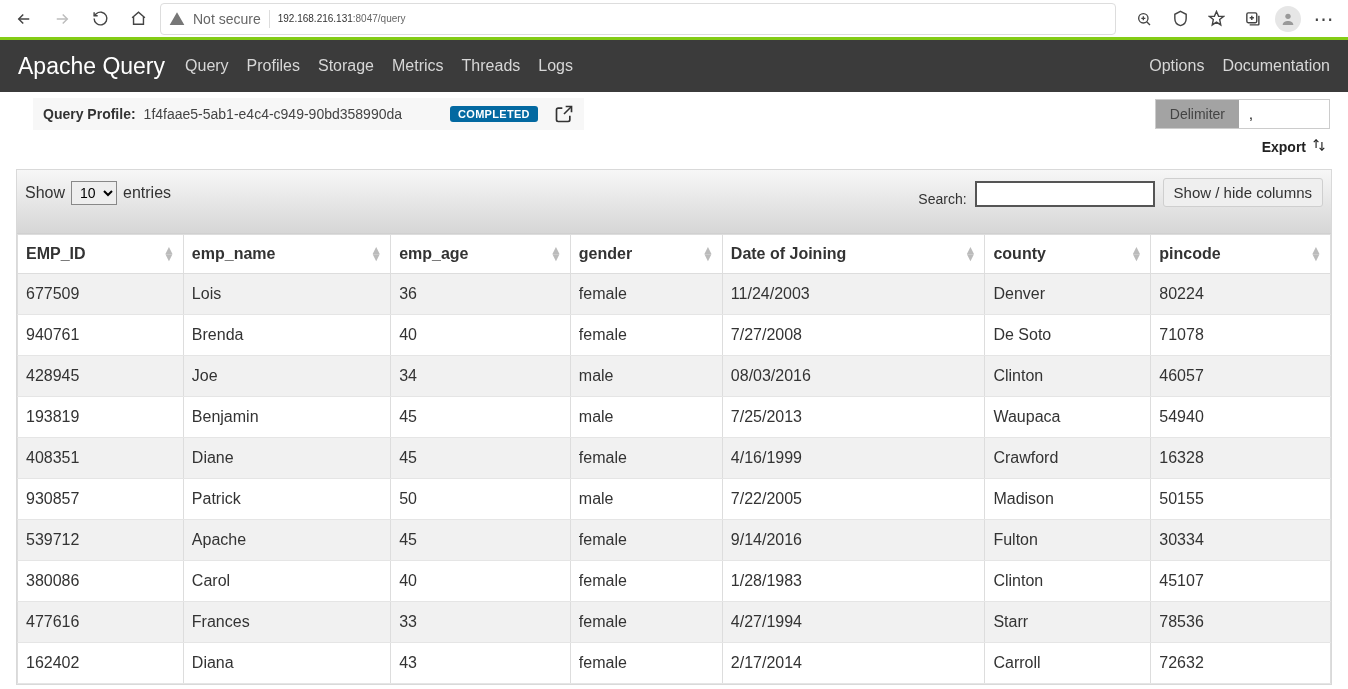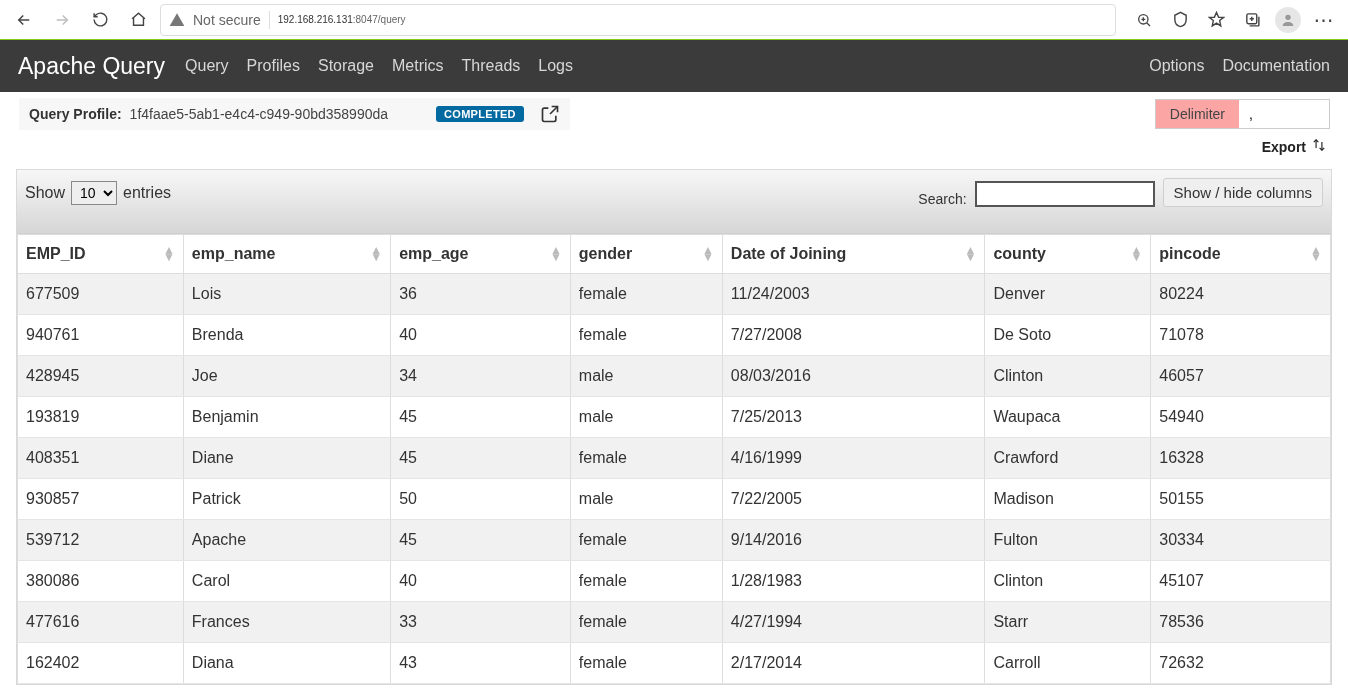--- a/index.html
+++ b/index.html
@@ -1,48 +1,48 @@
 <!DOCTYPE html>
 <html><head>
 <meta charset="utf-8">
 <style>
   * { box-sizing: border-box; }
   body { margin: 0; font-family: "Segoe UI", Arial, sans-serif; font-size: 14px; color: #333; background: #fff; }
 
   
-  .browser-bar { display: flex; align-items: center; height: 40px; padding: 0 8px; border-bottom: 1px solid #84cc16; gap: 6px; }
+  .browser-bar { display: flex; align-items: center; height: 40px; padding: 0 8px; border-bottom: 3px solid #84cc16; gap: 6px; }
   .chrome-btn { width: 32px; height: 32px; display: flex; align-items: center; justify-content: center; border-radius: 4px; color: #444; }
   .chrome-btn.disabled { color: #bdbdbd; }
   .addr-wrap { flex: 1; display: flex; align-items: center; height: 32px; border: 1px solid #ddd; border-radius: 4px; background: #fff; padding: 0 8px; gap: 8px; }
   .warn-ico { color: #666; display: flex; align-items: center; }
   .notsecure { color: #666; font-size: 14px; }
   .vsep { width: 1px; height: 18px; background: #ddd; }
   .addr-text { color: #666; font-size: 10px; }
   .addr-host { color: #333; }
   .right-icons { display: flex; align-items: center; gap: 4px; padding-left: 6px; }
   .avatar { width: 26px; height: 26px; border-radius: 50%; background: #e6e6e6; display:flex; align-items:center; justify-content:center; color:#888;}
   .hdots { font-size: 20px; letter-spacing: 1px; color:#444; }
 
   
   .navbar { display: flex; align-items: center; height: 52px; background: #3b3b3b; color: #f8f8f8; padding: 0 18px; }
   .brand { font-size: 23px; font-weight: 400; margin-right: 20px; color:#fff; }
   .nav-links { display: flex; gap: 18px; align-items: center; }
   .nav-link { color: #d7d7d7; font-size: 16px; cursor: pointer; }
   .nav-spacer { flex: 1; }
 
   
-  .profile-row { display: flex; align-items: center; padding: 6px 16px 0 19px; }
+  .profile-row { display: flex; align-items: center; padding: 6px 16px 0 33px; }
   .profile-chip { background: #f7f7f7; padding: 6px 10px; display: inline-flex; align-items: center; gap: 8px; font-size: 14px;}
   .profile-label { font-weight: 700; color:#333; }
   .profile-id { color: #444; }
   .badge { background: #0369a1; color: #fff; font-size: 11px; font-weight: 700; padding: 2px 8px; border-radius: 3px; letter-spacing: .3px; margin-left: 40px;}
   .openext { width:20px; height:20px; display:inline-flex; color:#333; margin-left:8px; cursor:pointer;}
   .profile-spacer { flex:1; }
   .del-wrap { display:flex; align-items:stretch; border:1px solid #ccc; margin-right:2px;}
-  .del-label { background:#fca5a5; padding:6px 14px; color:#444; }
+  .del-label { background:#a3a3a3; padding:6px 14px; color:#444; }
   .del-input { border:none; width:90px; padding:6px 10px; font-size:14px; outline:none; }
   .export-row { display:flex; justify-content:flex-end; padding:4px 18px 10px 0; }
   .export-btn { font-weight:700; color:#222; display:inline-flex; align-items:center; gap:6px; cursor:pointer; padding:4px 4px;}
 
   
   .table-wrap { margin: 0 16px; border:1px solid #d9d9d9;}
   .controls { display:flex; align-items:center; padding:8px 8px 26px 8px; background: linear-gradient(#f7f7f7,#d6d6d6); border-bottom:1px solid #d0d0d0;}
   .ctl-left { display:flex; align-items:center; gap:6px; color:#333; font-size:16px;}
   .sel { border:1px solid #888; background:#eee; font-size:14px; padding:2px 4px; }
   .ctl-spacer { flex:1; }

